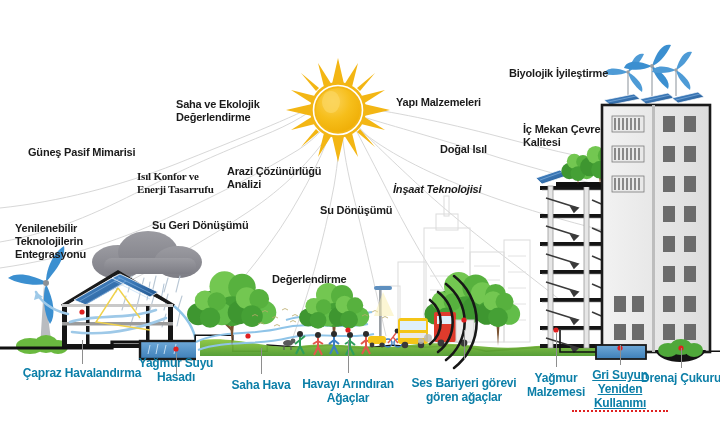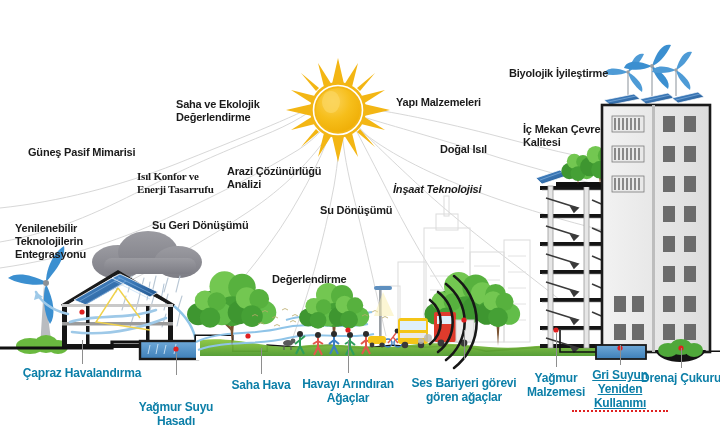--- a/index.html
+++ b/index.html
@@ -533,21 +533,21 @@
       <div class="lbl lbl-dark" style="left: 396px; top: 96px; width: 100px;">Yapı Malzemeleri</div>
       <div class="lbl lbl-dark" style="left: 440px; top: 143px; width: 70px;">Doğal Isıl</div>
       <div class="lbl lbl-dark" style="left: 393px; top: 183px; width: 100px; font-style: italic;">İnşaat Teknolojisi</div>
       <div class="lbl lbl-dark" style="left: 509px; top: 67px; width: 115px;">Biyolojik İyileştirme</div>
       <div class="lbl lbl-dark" style="left: 523px; top: 123px; width: 100px;">İç Mekan Çevre
 Kalitesi</div>
       <div class="lbl lbl-dark" style="left: 272px; top: 273px; width: 80px;">Değerlendirme</div>
     </div>
   <div id="bottom-labels">
       <div class="lbl lbl-teal" style="left: 22px; top: 366px; width: 120px;">Çapraz Havalandırma</div>
-      <div class="lbl lbl-teal" style="left: 121px; top: 400px; width: 110px; text-align: center;">Yağmur Suyu Hasadı</div>
+      <div class="lbl lbl-teal" style="left: 121px; top: 356px; width: 110px; text-align: center;">Yağmur Suyu Hasadı</div>
       <div class="lbl lbl-teal" style="left: 221px; top: 378px; width: 80px;">Saha Hava</div>
       <div class="lbl lbl-teal" style="left: 298px; top: 377px; width: 100px;">Havayı Arındıran
 Ağaçlar</div>
       <div class="lbl lbl-teal" style="left: 409px; top: 376px; width: 110px;">Ses Bariyeri görevi
 gören ağaçlar</div>
       <div class="lbl lbl-teal" style="left: 506px; top: 371px; width: 100px;">Yağmur Malzemesi</div>
       <div class="lbl lbl-teal redsq" style="left: 572px; top: 368px; width: 96px;">Gri Suyun
 Yeniden Kullanımı</div>
       <div class="lbl lbl-teal" style="left: 638px; top: 371px; width: 86px;">Drenaj Çukuru</div>
     </div>

